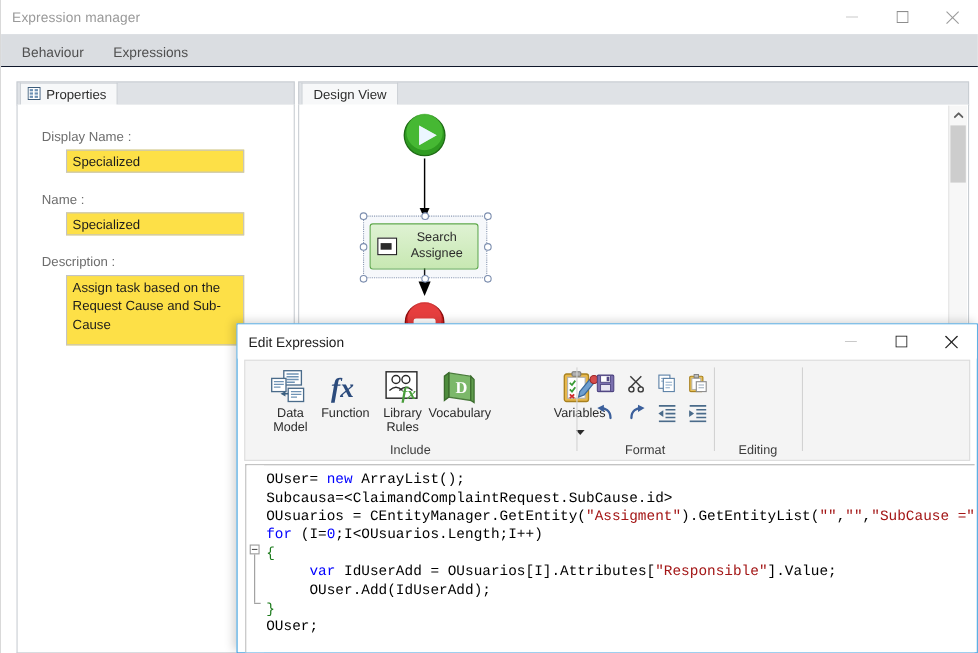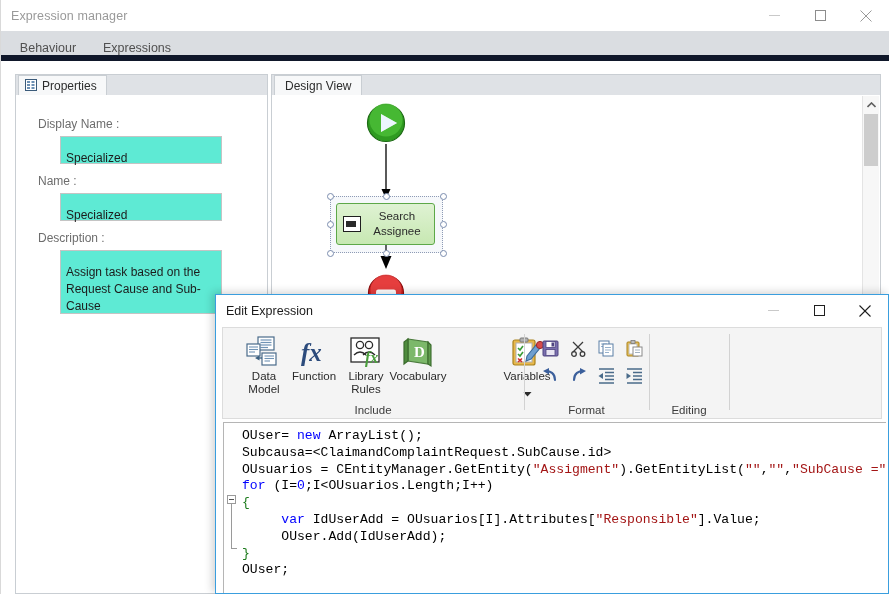--- a/index.html
+++ b/index.html
@@ -30,21 +30,21 @@
   .win-buttons { position: absolute; right: 0; top: 0; height: 31px; display: flex; }
   .win-btn {
     width: 46px; height: 31px; display: flex; align-items: center; justify-content: center;
     cursor: default;
   }
   .win-btn svg { display: block; }
 
   .main-tabstrip {
     position: absolute; left: 0; top: 31px; right: 0; height: 30px;
     background: #dadde1;
-    border-bottom: 6px solid #0f172a;
+    border-bottom: 1px solid #0f172a;
     box-sizing: border-box;
   }
   .tab {
     position: absolute; top: 3px; height: 27px;
     display: flex; align-items: center; justify-content: center;
     font-size: 12.5px; color: #4a4a4a;
     box-sizing: border-box;
   }
   .tab.inactive { color: #505050; }
   .tab.active {
@@ -87,25 +87,25 @@
     position: absolute; left: 0; top: 21px; width: 253px; height: 499px;
     background: #ffffff;
     border: 1px solid #c9ced3; border-top: none;
     box-sizing: border-box;
   }
   .field-label {
     position: absolute; font-size: 12px; color: #6d6d6d;
   }
   .field-box {
     position: absolute;
-    background: #5eead4;
+    background: #fde047;
     border: 1px solid #c4c4c4;
     box-sizing: border-box;
     font-size: 12px; color: #1c1c1c;
-    padding: 13px 5px;
+    padding: 2px 5px;
     line-height: 17px;
   }
 
   
   .design-pane {
     position: absolute; left: 270px; top: 13px; right: 8px; height: 520px;
     box-sizing: border-box;
   }
   .design-tabrow {
     position: absolute; left: 0; top: 0; right: 0; height: 22px;

